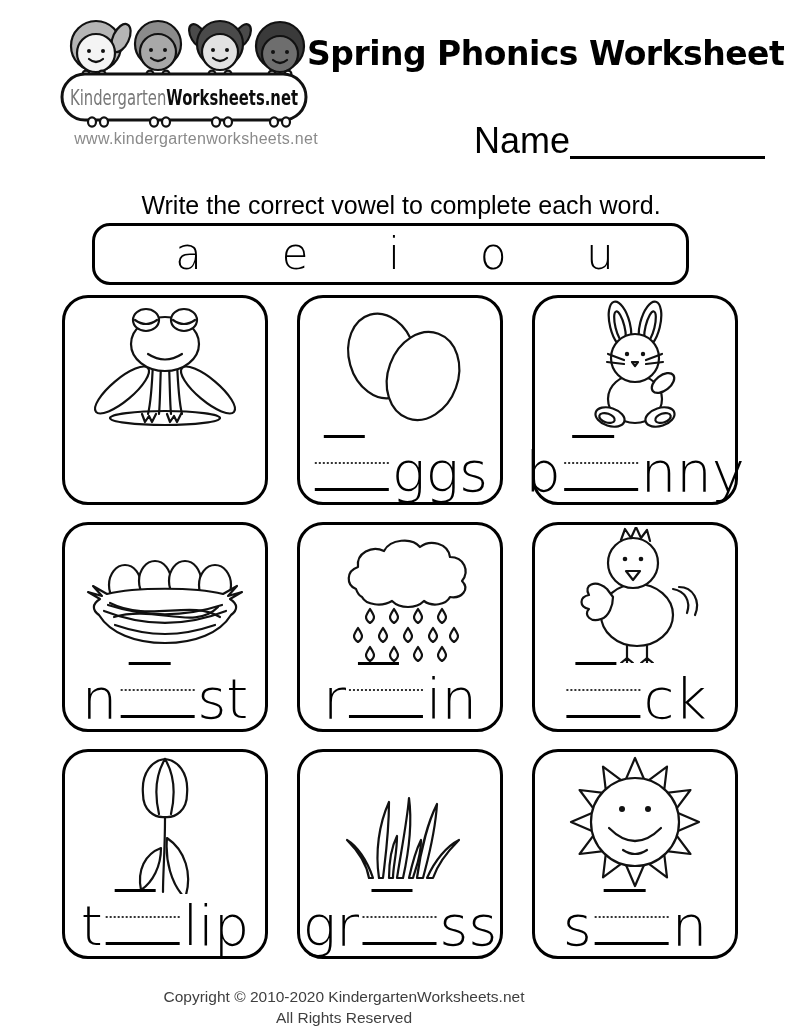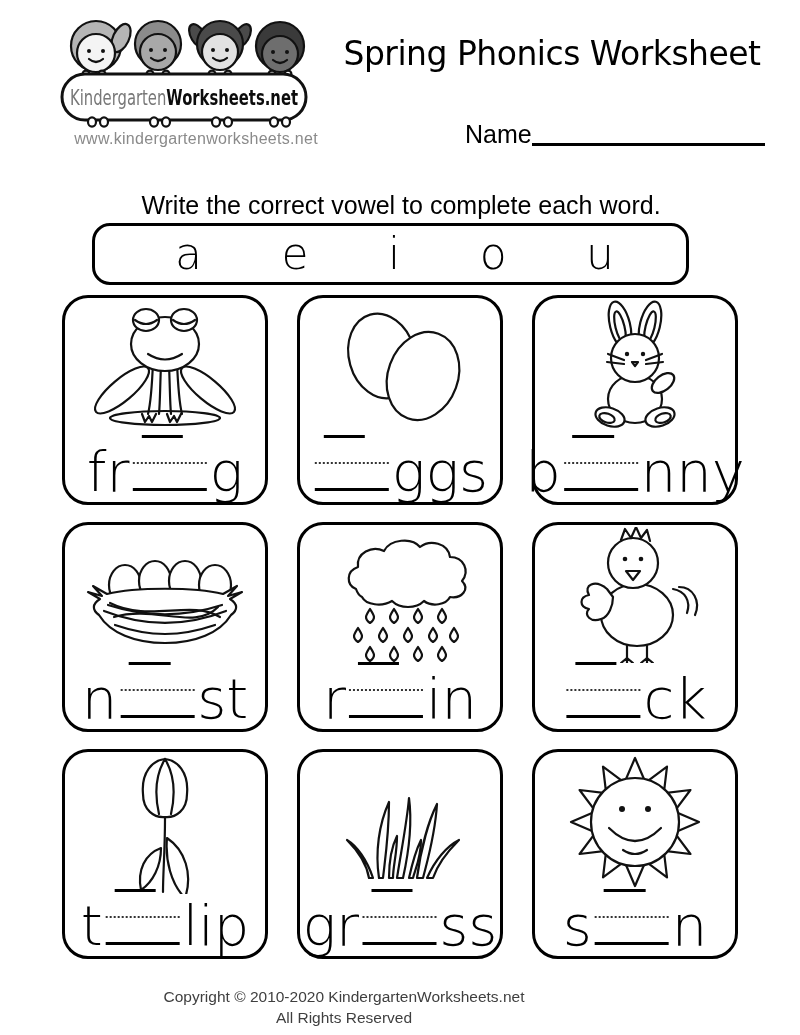--- a/index.html
+++ b/index.html
@@ -3,25 +3,25 @@
 <meta charset="utf-8">
 <style>
   html,body{margin:0;padding:0;background:#fff;}
   .page{position:relative;width:800px;height:1035px;background:#ffffff;overflow:hidden;
         font-family:"Liberation Sans",sans-serif;color:#000;}
 
   
   .logo{position:absolute;left:58px;top:10px;width:252px;height:118px;}
   .logo-url{position:absolute;left:50px;top:130px;width:268px;text-align:right;
             font-size:16px;color:#8a8a8a;letter-spacing:.3px;}
-  .title{position:absolute;left:318px;top:34px;width:468px;text-align:center;
-         font-family:"DejaVu Sans",sans-serif;font-size:33px;font-weight:400;
+  .title{position:absolute;left:307px;top:34px;width:468px;text-align:center;
+         font-family:"DejaVu Sans",sans-serif;font-size:33px;font-weight:700;
          letter-spacing:-.5px;white-space:nowrap;}
   .name-row{position:absolute;left:465px;top:120px;width:300px;display:flex;}
-  .name-label{font-size:25px;}
+  .name-label{font-size:36px;margin-left:9px;}
   .name-line{flex:1;border-bottom:3px solid #000;margin-bottom:3px;}
 
   
   .instruction{position:absolute;left:1px;top:191px;width:800px;text-align:center;
                font-size:25px;}
   .vowel-box{position:absolute;left:92px;top:223px;width:597px;height:62px;
              box-sizing:border-box;border:3px solid #000;border-radius:18px;
              display:flex;align-items:center;justify-content:space-between;
              padding:0 72px 0 80px;}
   .vowel{font-family:"DejaVu Sans",sans-serif;font-size:44px;font-weight:200;line-height:1;}
@@ -142,29 +142,20 @@
           <path d="M63,60 C62,85 61,100 58,112 M71,62 C70,88 70,102 69,112" class="s fn"></path>
           <path d="M79,62 C80,88 80,102 81,112 M87,60 C88,85 89,100 92,112" class="s fn"></path>
           <path d="M52,112 l3,8 l4,-6 l3,6 l4,-8" class="s fn"></path>
           <path d="M77,112 l3,8 l4,-6 l3,6 l4,-8" class="s fn"></path>
           <ellipse cx="75" cy="42" rx="34" ry="27" class="s fw"></ellipse>
           <ellipse cx="56" cy="18" rx="13" ry="11" class="s fw"></ellipse>
           <ellipse cx="94" cy="18" rx="13" ry="11" class="s fw"></ellipse>
           <path d="M45,18 Q56,26 67,18 M83,18 Q94,26 105,18" class="s fn"></path>
           <path d="M58,52 Q75,63 92,52" class="s fn"></path>
         </svg>
-      </div>
-      <div class="word">
-        <span>fr</span>
-        <span class="blank">
-            <i class="bl-top"></i>
-            <i class="bl-mid"></i>
-            <i class="bl-bot"></i>
-          </span>
-        <span>g</span>
       </div>
     </div>
 
     <div class="card">
       <div class="art">
         <svg class="mt8" width="160" height="122" viewBox="0 0 160 122">
           <ellipse cx="62" cy="50" rx="33" ry="43" transform="rotate(-16 62 50)" class="s fw"></ellipse>
           <ellipse cx="103" cy="70" rx="35" ry="45" transform="rotate(20 103 70)" class="s fw"></ellipse>
         </svg>
       </div>

